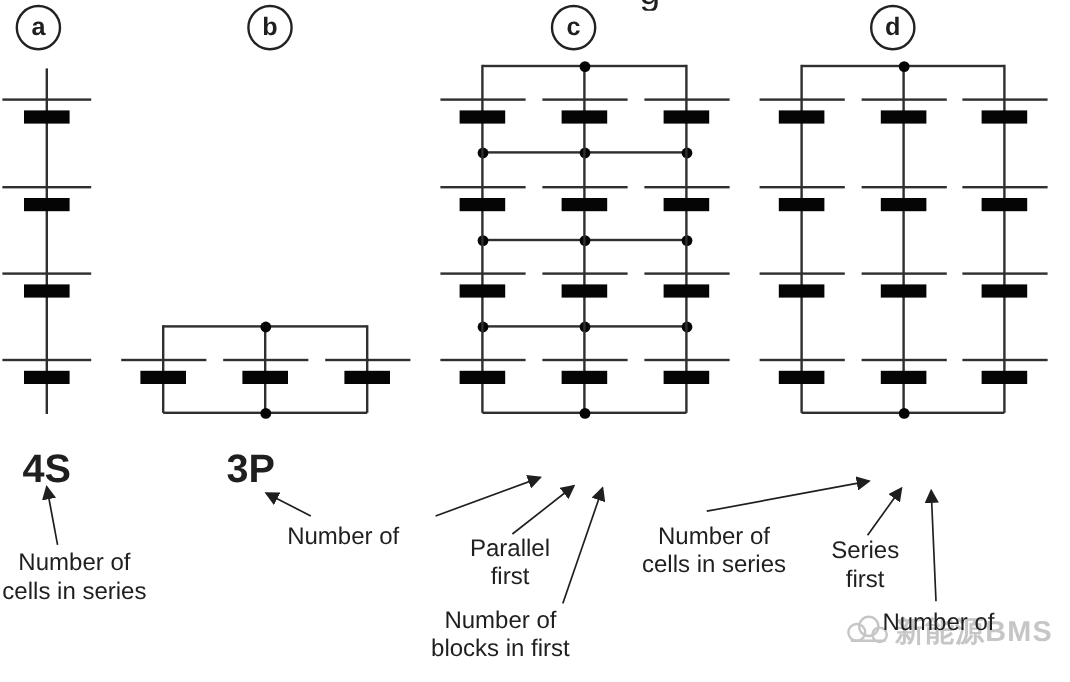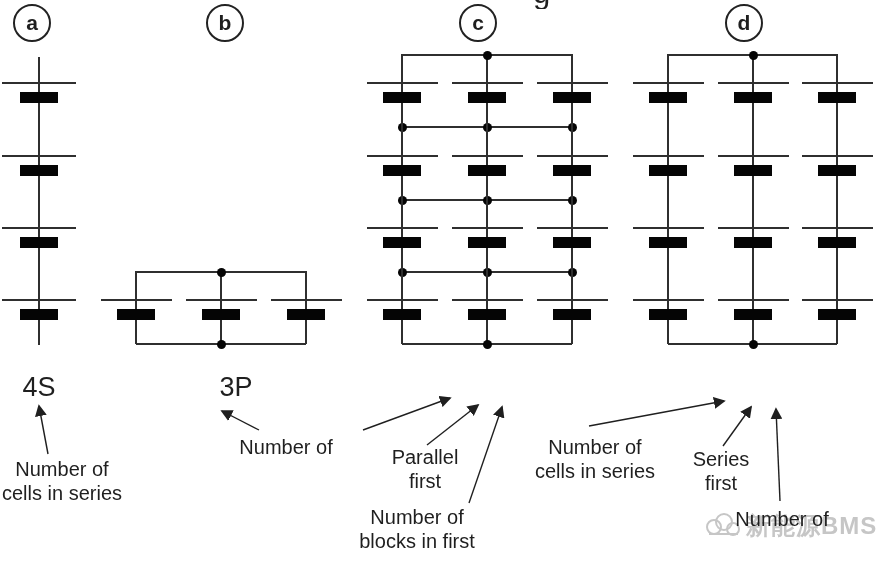--- a/index.html
+++ b/index.html
@@ -6,21 +6,21 @@
   .page{
     position:relative;width:892px;height:568px;background:#ffffff;overflow:hidden;
     font-family:"Liberation Sans",sans-serif;color:#1f1f1f;
   }
   .badge{
     position:absolute;width:38px;height:38px;border:2px solid #222;border-radius:50%;
     display:flex;align-items:center;justify-content:center;
     font-weight:bold;font-size:21px;background:#fff;box-sizing:border-box;
   }
   .cfg{
-    position:absolute;transform:translateX(-50%);font-size:27px;white-space:nowrap;
+    position:absolute;transform:translateX(-50%);font-size:33px;white-space:nowrap;font-weight:bold;
   }
   .ann{
     position:absolute;transform:translateX(-50%);text-align:center;
     font-size:20px;line-height:24px;white-space:nowrap;
   }
   .cl{position:absolute;background:#2f2f2f;}
   .bar{position:absolute;background:#050505;}
   .dot{position:absolute;width:9px;height:9px;border-radius:50%;background:#050505;}
   #arrow-layer{position:absolute;left:0;top:0;pointer-events:none;}
   .tfrag{position:absolute;left:531px;top:0;width:30px;height:9px;overflow:hidden;}
@@ -146,21 +146,21 @@
       <div class="bar" style="left: 818px; top: 165px; width: 38px; height: 11px;"></div>
       <div class="cl" style="left: 801.5px; top: 227px; width: 71px; height: 2px;"></div>
       <div class="bar" style="left: 818px; top: 237px; width: 38px; height: 11px;"></div>
       <div class="cl" style="left: 801.5px; top: 299px; width: 71px; height: 2px;"></div>
       <div class="bar" style="left: 818px; top: 309px; width: 38px; height: 11px;"></div>
       <div class="dot" style="left: 748.5px; top: 50.5px;"></div>
       <div class="dot" style="left: 748.5px; top: 339.5px;"></div>
     </div>
 
   <div class="cfg" style="left:39px;top:372px">4S</div>
-  <div class="cfg" style="left:236px;top:372px">3P</div>
+  <div class="cfg" style="left:209px;top:372px">3P</div>
 
   <div class="wm" style="color:#c6c6c6">
     <svg width="40" height="28" viewBox="0 0 40 28">
       <g fill="none" stroke="#c6c6c6" stroke-width="2">
         <circle cx="11" cy="15" r="7"></circle>
         <circle cx="21" cy="10" r="8"></circle>
         <circle cx="30" cy="17" r="6"></circle>
         <path d="M6 22 H35"></path>
       </g>
     </svg>

